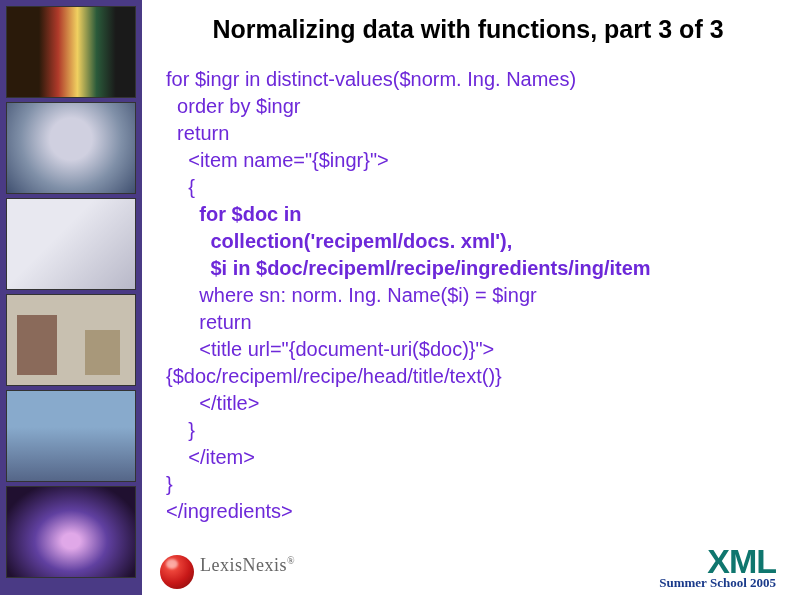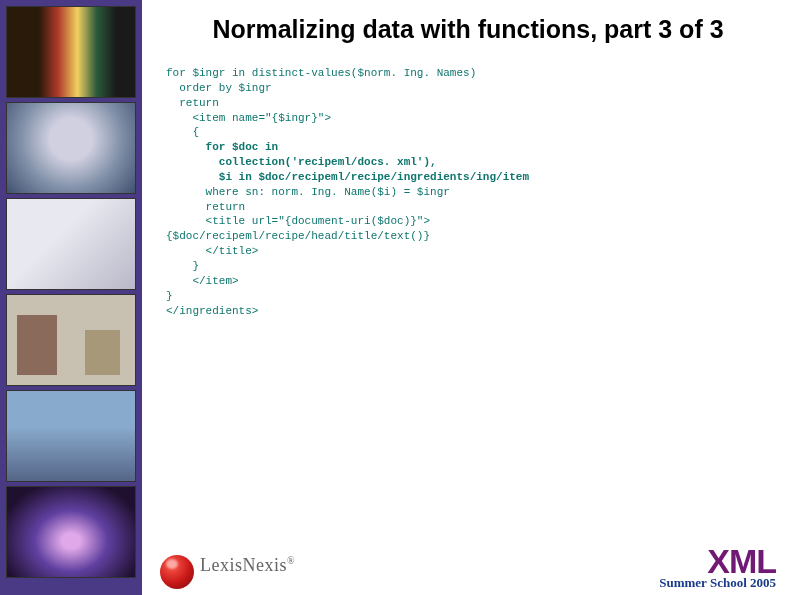--- a/index.html
+++ b/index.html
@@ -62,24 +62,24 @@
   .title {
     font-size: 25px;
     font-weight: bold;
     color: #000;
     text-align: center;
     line-height: 1.2;
     margin-bottom: 22px;
     font-family: Verdana, Arial, sans-serif;
   }
   .code-block {
-    font-family: Liberation Mono, monospace;
-    font-size: 11px;
+    font-family: Liberation Sans, sans-serif;
+    font-size: 20px;
     line-height: 1.35;
-    color: #0f766e;
+    color: #6d28d9;
     white-space: pre;
     padding-left: 6px;
   }
   .code-block .bold { font-weight: bold; }
 
   .footer {
     position: absolute;
     bottom: 6px;
     left: 160px;
     right: 18px;
@@ -117,21 +117,21 @@
   .lexis-text .r { font-size:10px; vertical-align: super; }
 
   .xml-logo {
     text-align: right;
     line-height: 1;
   }
   .xml-big {
     font-family: Arial, sans-serif;
     font-size: 34px;
     font-weight: 900;
-    color: #701a75;
+    color: #0f766e;
     letter-spacing: -1px;
   }
   .xml-sub {
     font-family: Liberation Serif, serif;
     font-size: 13px;
     font-weight: bold;
     color: #1a3a8a;
     margin-top: -2px;
   }
 </style>

